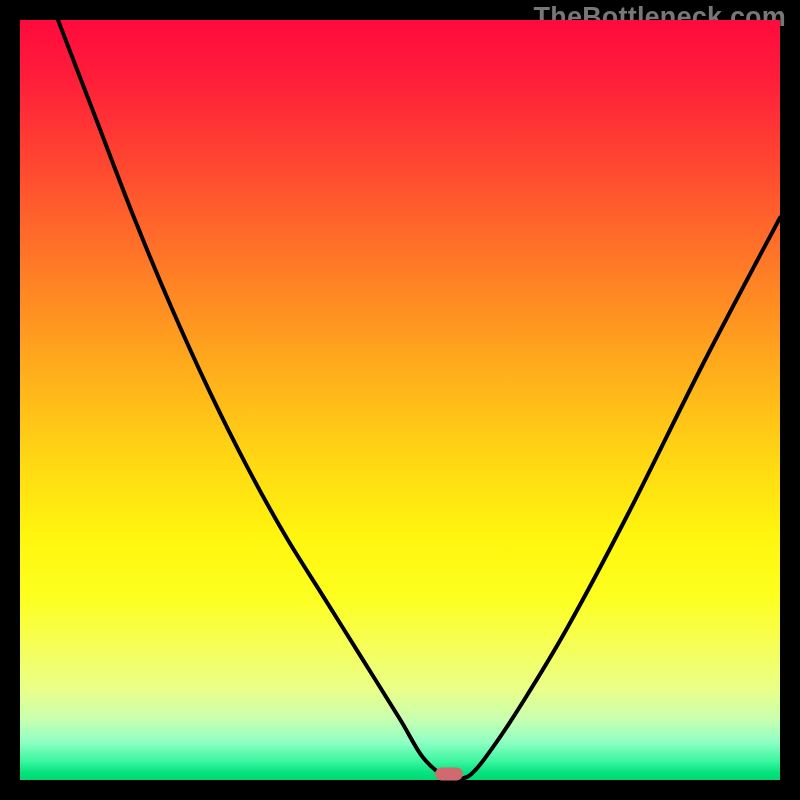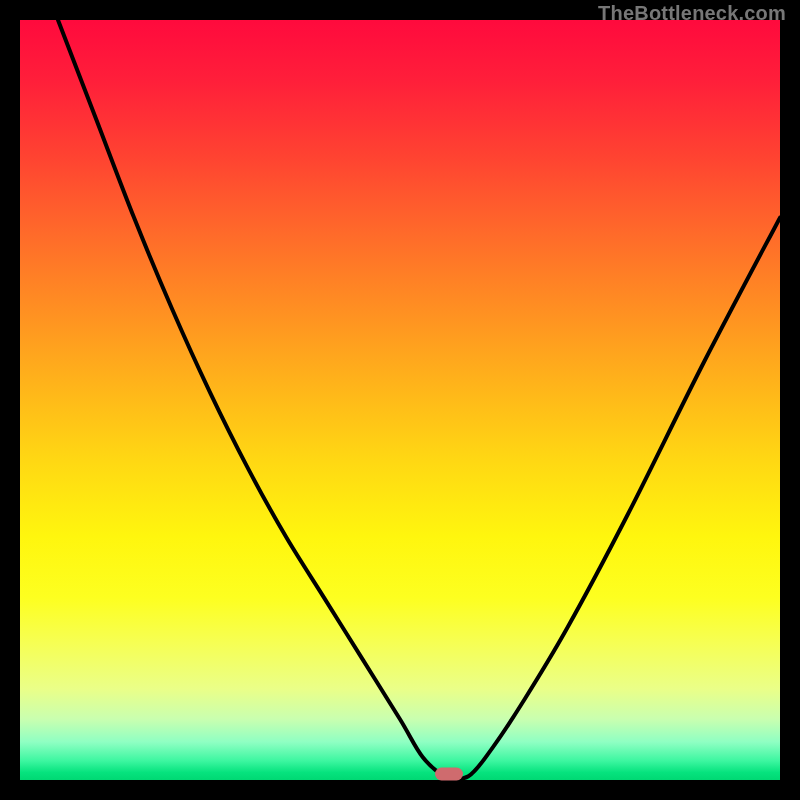--- a/index.html
+++ b/index.html
@@ -41,21 +41,21 @@
       #3cf6a0 97.5%,
       #06e37e 99%,
       #00d873 100%
     );
   }
   .watermark {
     position: absolute;
     top: 2px;
     right: 14px;
     color: #777;
-    font-size: 20px;
+    font-size: 27px;
     font-weight: 600;
     letter-spacing: 0.2px;
     user-select: none;
   }
   svg.curve {
     position: absolute;
     left: 0;
     top: 0;
     width: 760px;
     height: 760px;

